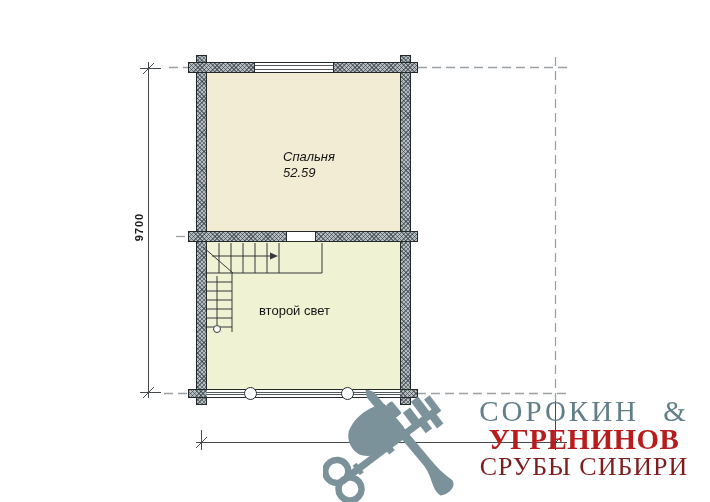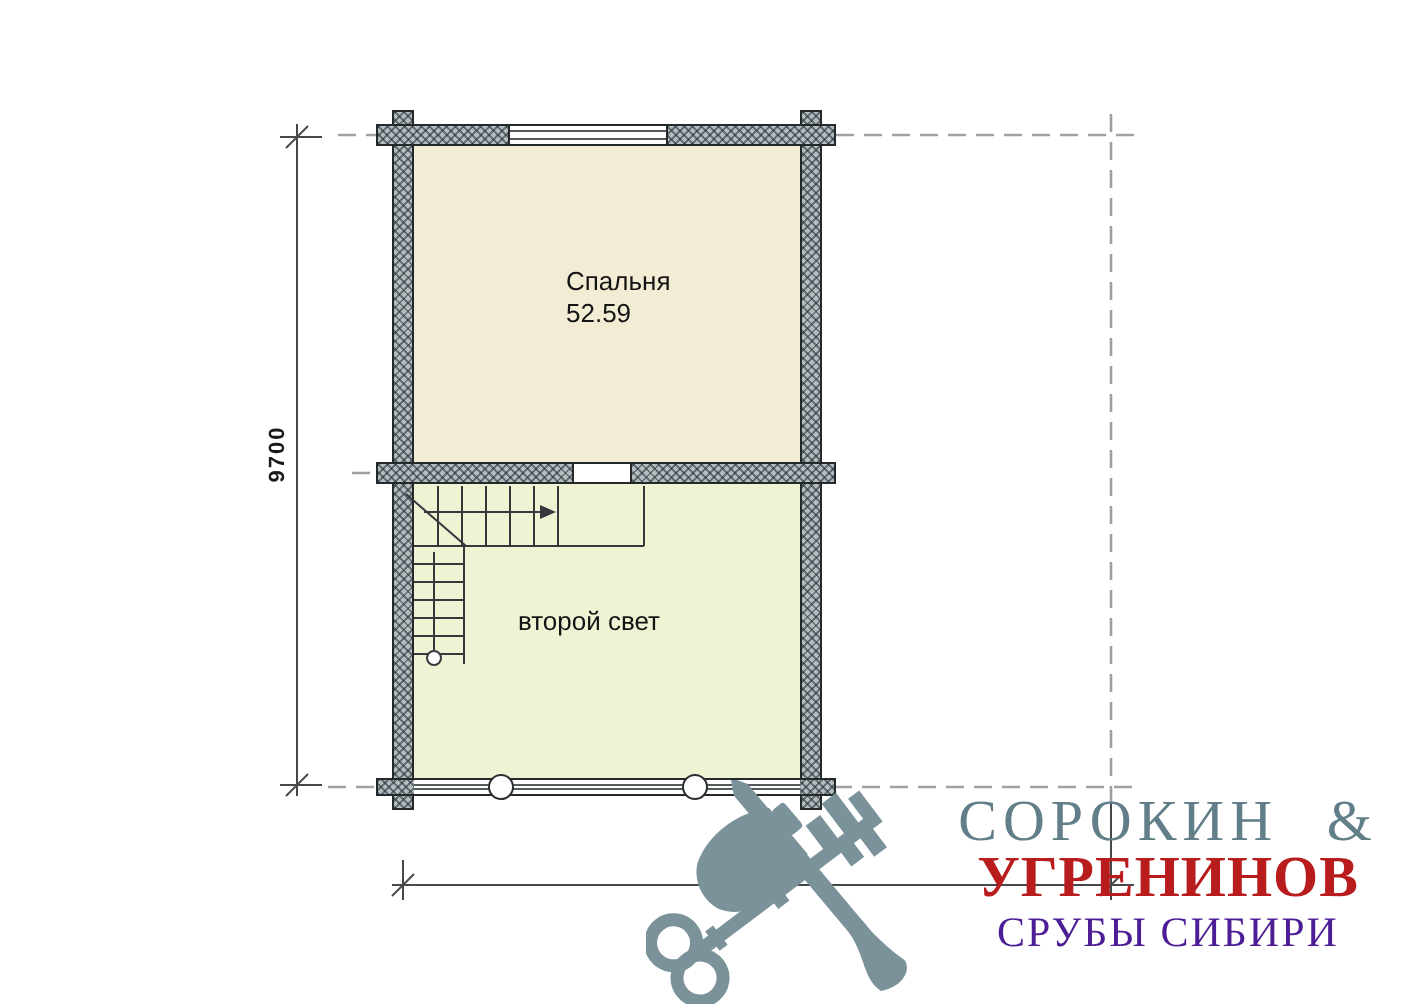--- a/index.html
+++ b/index.html
@@ -35,22 +35,22 @@
   svg{display:block;}
   .lines-svg{position:absolute;left:0;top:0;z-index:1;pointer-events:none;}
   .stairs-svg{position:absolute;z-index:3;pointer-events:none;}
   .logo-icon{position:absolute;z-index:6;}
   .logo-text{position:absolute;z-index:6;width:212px;text-align:center;
     font-family:"Liberation Serif", serif;}
   .logo-line1{font-size:29px;font-weight:normal;letter-spacing:3px;word-spacing:14px;
     line-height:28px;color:#617e89;white-space:nowrap;}
   .logo-line2{font-size:29px;font-weight:bold;letter-spacing:0.5px;line-height:28px;
     color:#b91c1c;white-space:nowrap;}
-  .logo-line3{font-size:21px;font-weight:normal;letter-spacing:1px;line-height:27px;
-    color:#4c1d95;white-space:nowrap;}
+  .logo-line3{font-size:26px;font-weight:normal;letter-spacing:1px;line-height:27px;
+    color:#7f1d1d;white-space:nowrap;}
   .z2{z-index:2}.z3{z-index:3}.z4{z-index:4}
 </style>
 </head>
 <body>
 
 <div class="canvas">
 
   <div class="room" style="left:207px;top:73px;width:193px;height:158px;background:#f2ecd4;"></div>
   <div class="room" style="left:207px;top:242px;width:193px;height:147px;background:#eff2d3;"></div>
 
@@ -118,21 +118,21 @@
       <line x1="11" y1="58" x2="36" y2="58"></line>
       <line x1="11" y1="67" x2="36" y2="67"></line>
       <line x1="11" y1="76" x2="36" y2="76"></line>
       <line x1="11" y1="85" x2="36" y2="85"></line>
       <line x1="21" y1="34" x2="21" y2="83"></line>
     </g>
     <polygon points="74,10.5 82,14 74,17.5" fill="#35393b"></polygon>
     <circle cx="21" cy="87" r="3.5" fill="#ffffff" stroke="#35393b" stroke-width="1"></circle>
   </svg>
 
-  <div class="room-label z4" style="left:283px;top:133px;">
+  <div class="room-label z4" style="left:283px;top:149px;font-style:italic;">
     <div>Спальня</div>
     <div>52.59</div>
   </div>
   <div class="room-label z4" style="left:259px;top:303px;">
     <span>второй свет</span>
   </div>
 
   <div class="dim-text" style="left:119px;top:221px;width:40px;transform:rotate(-90deg);"><span>9700</span></div>
   <div class="dim-text" style="left:350px;top:430px;width:50px;"><span>10700</span></div>
 

